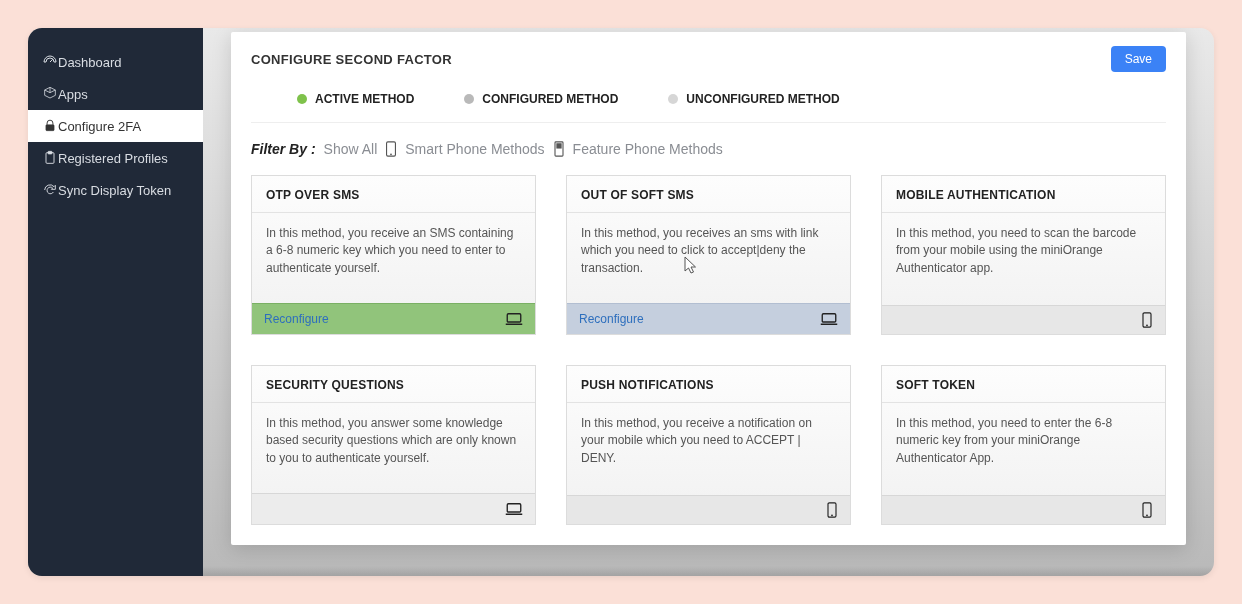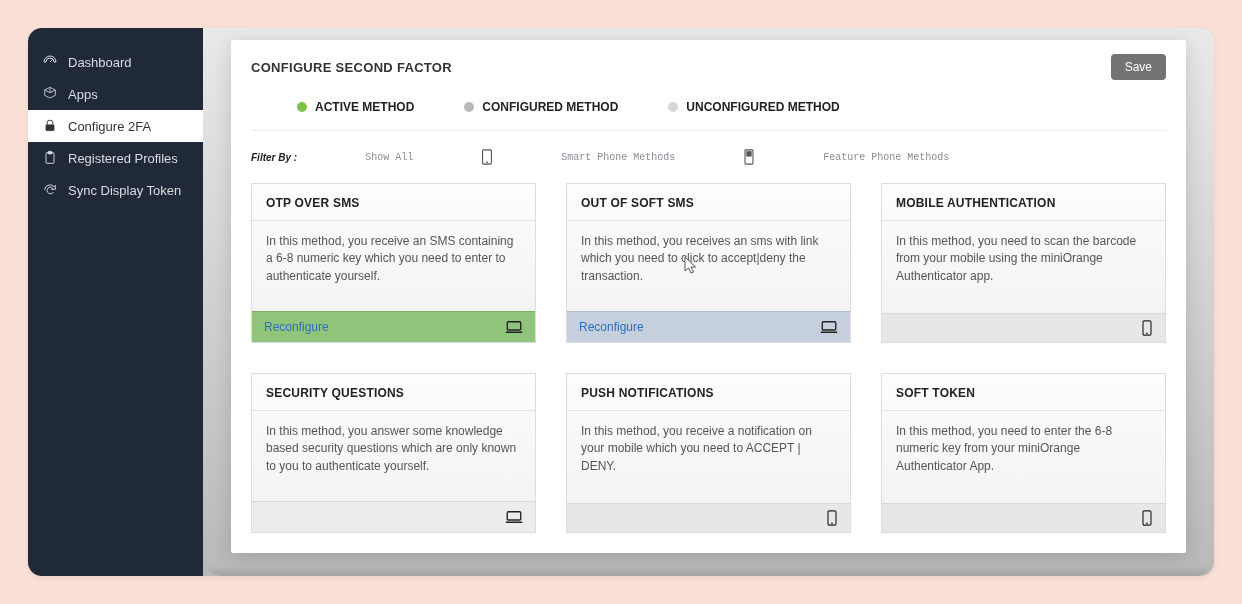--- a/index.html
+++ b/index.html
@@ -24,61 +24,59 @@
     background: #202938;
     width: 175px;
     color: #d9dde3;
     font-size: 13px;
     padding-top: 18px;
     flex-shrink: 0;
   }
   .sidebar .item {
     display: flex;
     align-items: center;
-    gap: 10px;
     padding: 8px 14px;
     cursor: pointer;
     color: #d9dde3;
   }
   .sidebar .item.active {
     background: #ffffff;
     color: #333;
     align-items: flex-end;
   }
   .sidebar .item.active svg { stroke: #333; fill: #333; }
   .sidebar .icon { width: 16px; height: 16px; flex-shrink:0; display:flex; align-items:center; justify-content:center;}
   .sidebar svg { stroke: #d9dde3; fill: #d9dde3; }
 
   .main {
     flex: 1;
     overflow: hidden;
     position: relative;
-    padding: 12px 28px 0 28px;
-    border-radius: 19px;
+    padding: 4px 28px 0 28px;
   }
   .panel {
     background: #ffffff;
     border-radius: 2px;
     box-shadow: 0 4px 20px rgba(0,0,0,0.15);
     padding: 0;
   }
   .panel-head {
     display: flex;
     align-items: center;
     justify-content: space-between;
     padding: 14px 20px 10px 20px;
   }
   .panel-title {
     font-size: 13px;
     font-weight: 700;
     color: #333;
     letter-spacing: .3px;
   }
   .save-btn {
-    background: #737373;
+    background: #3b82f6;
     color: #fff;
     border: none;
     border-radius: 4px;
     font-size: 12px;
     padding: 6px 14px;
     cursor: pointer;
   }
   .legend-row {
     display: flex;
     gap: 50px;
@@ -90,26 +88,26 @@
     margin: 0 20px;
   }
   .legend-item { display:flex; align-items:center; gap:8px; }
   .dot { width:10px; height:10px; border-radius:50%; display:inline-block; }
   .dot.green { background:#7fc24b; }
   .dot.grey  { background:#b9b9b9; }
   .dot.lgrey { background:#d6d6d6; }
 
   .filter-row {
     padding: 18px 20px 10px 20px;
-    font-size: 10px;
+    font-size: 14px;
     color:#555;
-    display:flex; align-items:center;gap:44px;
+    display:flex; align-items:center;
   }
   .filter-row b { font-style: italic; font-weight:700; color:#222; margin-right:4px;}
-  .filter-link { color:#8a8d93; cursor:pointer; margin: 0 20px; font-family: Liberation Mono, monospace; }
+  .filter-link { color:#8a8d93; cursor:pointer; margin: 0 4px; }
   .filter-row .phone-icon { margin: 0 4px; display:inline-flex; }
 
   .cards {
     display: grid;
     grid-template-columns: repeat(3, 1fr);
     gap: 30px;
     padding: 8px 20px 20px 20px;
   }
   .card {
     border: 1px solid #dcdcdc;

